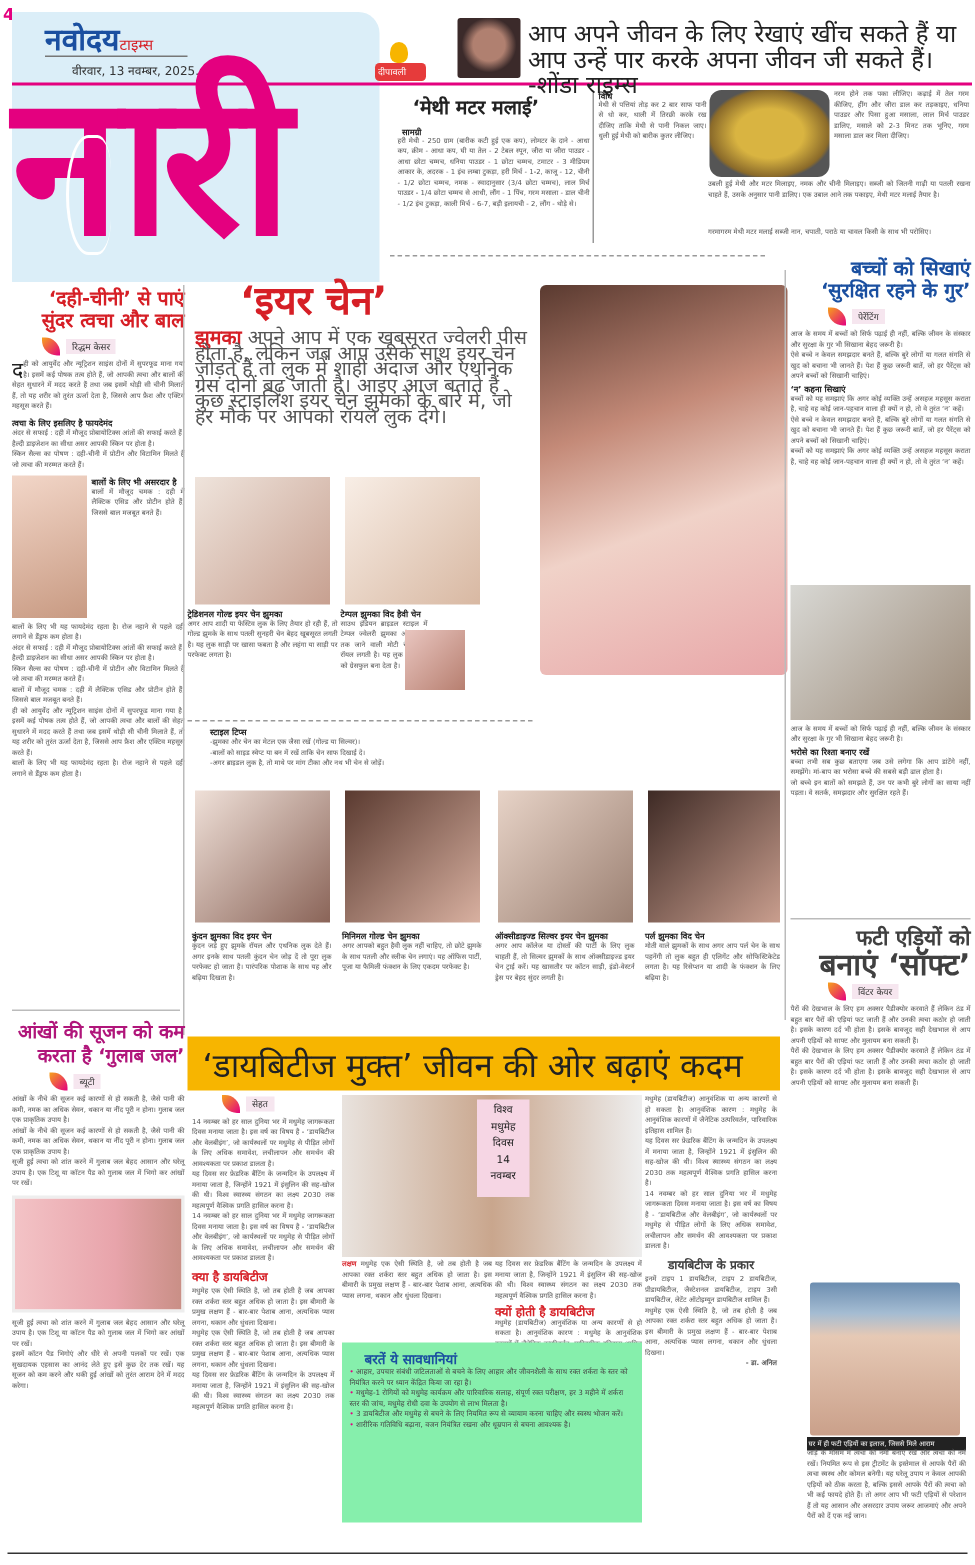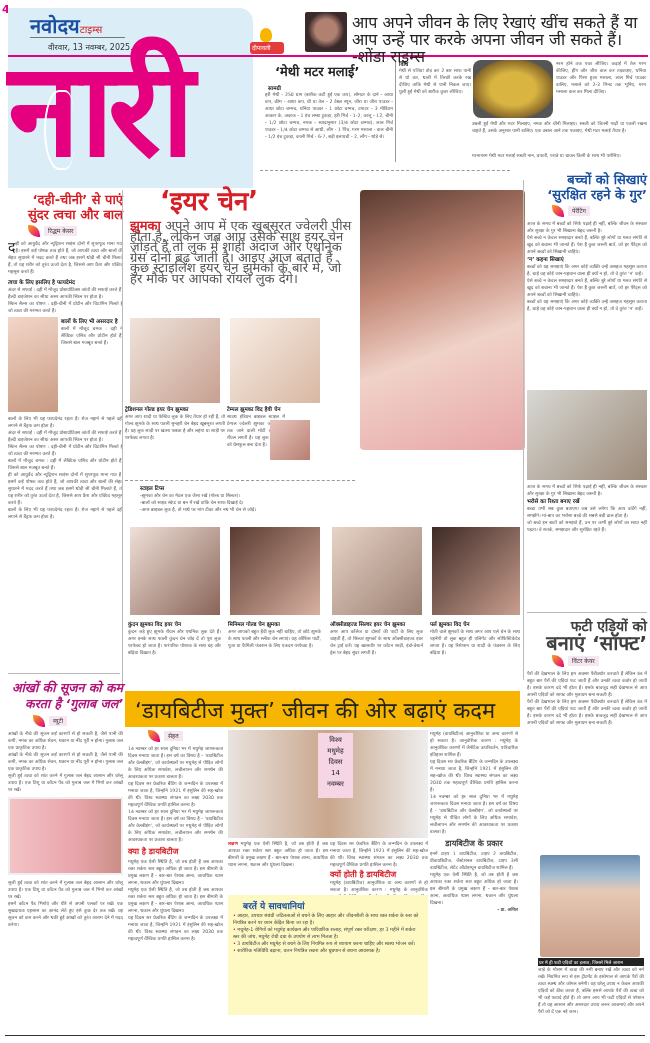--- a/index.html
+++ b/index.html
@@ -26,21 +26,21 @@
 .mag{color:#b0157a}
 .green{color:#404040}
 .blue{color:#1a4fa0}
 .byline{display:flex;align-items:center;gap:4px;font-size:6px;color:#333}
 .leaf{width:12px;height:12px;border-radius:0 10px 0 10px;background:linear-gradient(135deg,#f7a21b,#e4007f)}
 .byline span.tag{background:#f6e6ef;padding:1px 4px}
 .photo{background:linear-gradient(135deg,#e9c6c0,#b77f70)}
 .subhead{font-size:5.5px;font-weight:bold;color:#222}
 .yellowbar{left:125px;top:691px;width:395px;height:36px;background:#f7b500}
 .diab-title{left:135px;top:694px;font-size:22px;color:#222;white-space:nowrap}
-.bluebox{background:#fef9c3}
+.bluebox{background:#86efac}
 .bullet{font-size:4.8px;line-height:7px;color:#444}
 .bullet::before{content:"• ";color:#e4007f}
 </style>
 </head>
 <body>
 
 <div class="abs pagenum">4</div>
 <div class="abs masthead"></div>
 <div class="abs brand"><span>नवोदय</span><small>टाइम्स</small></div>
 <div class="abs brand-line"></div>
@@ -89,21 +89,21 @@
   <p class="tiny">अंदर से सफाई : दही में मौजूद प्रोबायोटिक्स आंतों की सफाई करते हैं। हैल्दी डाइजेशन का सीधा असर आपकी स्किन पर होता है।</p>
   <p class="tiny">स्किन सैल्स का पोषण : दही-चीनी में प्रोटीन और विटामिन मिलते हैं जो त्वचा की मरम्मत करते हैं।</p>
   <p class="tiny">बालों में मौजूद चमक : दही में लैक्टिक एसिड और प्रोटीन होते हैं, जिससे बाल मजबूत बनते हैं।</p>
   <p class="tiny">ही को आयुर्वेद और न्यूट्रिशन साइंस दोनों में सुपरफूड माना गया है। इसमें कई पोषक तत्व होते हैं, जो आपकी त्वचा और बालों की सेहत सुधारने में मदद करते हैं तथा जब इसमें थोड़ी सी चीनी मिलाते हैं, तो यह शरीर को तुरंत ऊर्जा देता है, जिससे आप फ्रैश और एक्टिव महसूस करते हैं।</p>
   <p class="tiny">बालों के लिए भी यह फायदेमंद रहता है। रोज नहाने से पहले दही लगाने से डैंड्रफ कम होता है।</p>
 </div>
 <div class="abs col-rule" style="left:122px;top:190px;height:500px;background:#bbb"></div>
 
 <div class="abs" style="left:8px;top:673px;width:112px;border-top:1px solid #bbb"></div>
 <div class="abs" style="left:8px;top:680px;width:115px">
-  <h2 class="art mag" style="font-size:12.5px;line-height:16px;font-style:italic">आंखों की सूजन को कम करता है ‘गुलाब जल’</h2>
+  <h2 class="art mag" style="font-size:12.5px;line-height:16px;">आंखों की सूजन को कम करता है ‘गुलाब जल’</h2>
   <div class="byline" style="margin:3px 0 3px 25px">
       <div class="leaf"></div>
       <span class="tag">ब्यूटी</span>
     </div>
   <p class="tiny">आंखों के नीचे की सूजन कई कारणों से हो सकती है, जैसे पानी की कमी, नमक का अधिक सेवन, थकान या नींद पूरी न होना। गुलाब जल एक प्राकृतिक उपाय है।</p>
   <p class="tiny">आंखों के नीचे की सूजन कई कारणों से हो सकती है, जैसे पानी की कमी, नमक का अधिक सेवन, थकान या नींद पूरी न होना। गुलाब जल एक प्राकृतिक उपाय है।</p>
   <p class="tiny">सूजी हुई त्वचा को शांत करने में गुलाब जल बेहद आसान और घरेलू उपाय है। एक टिशू या कॉटन पैड को गुलाब जल में भिगो कर आंखों पर रखें।</p>
   <div style="height:78px;margin:4px 0;border:2px solid #eee;background:linear-gradient(90deg,#f3c3c6,#e8a4ab 60%,#c98f86)"></div>
   <p class="tiny">सूजी हुई त्वचा को शांत करने में गुलाब जल बेहद आसान और घरेलू उपाय है। एक टिशू या कॉटन पैड को गुलाब जल में भिगो कर आंखों पर रखें।</p>
   <p class="tiny">इसमें कॉटन पैड भिगोएं और धीरे से अपनी पलकों पर रखें। एक सुखदायक एहसास का आनंद लेते हुए इसे कुछ देर तक रखें। यह सूजन को कम करने और थकी हुई आंखों को तुरंत आराम देने में मदद करेगा।</p>

